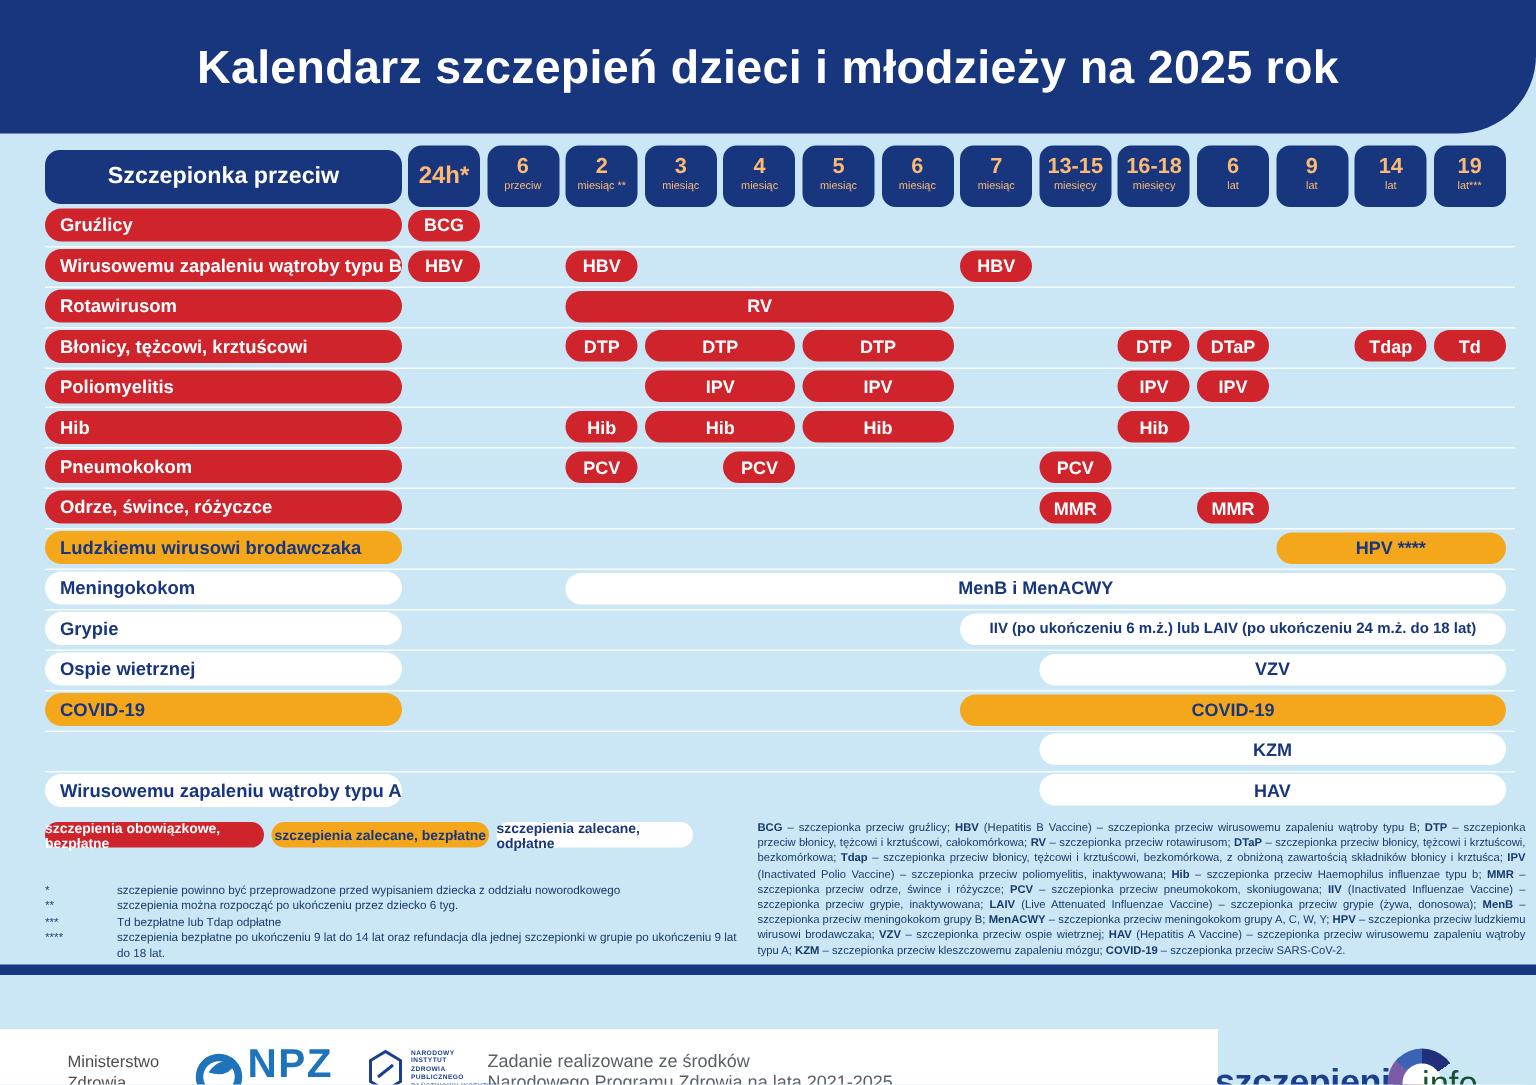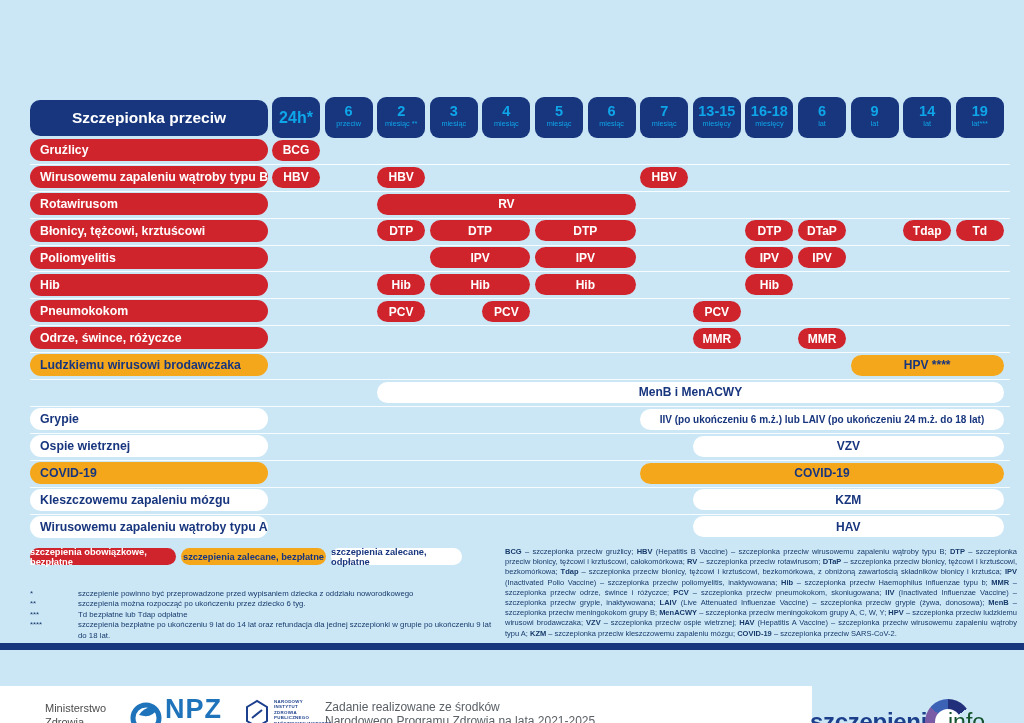--- a/index.html
+++ b/index.html
@@ -11,21 +11,21 @@
     overflow:hidden;font-family:"Liberation Sans",sans-serif;}
   
   .header{position:absolute;left:0;top:0;width:1024px;height:89px;background:var(--navy);
     border-bottom-right-radius:52px;}
   .header h1{margin:0;color:#fff;font-size:31px;font-weight:bold;text-align:center;
     line-height:89px;letter-spacing:.2px;}
   
   .corner-pill{position:absolute;left:30px;top:100px;width:238px;height:36px;background:var(--navy);
     border-radius:10px;color:#fff;font-weight:bold;font-size:15.5px;display:flex;align-items:center;justify-content:center;}
   .col-pill{position:absolute;top:97px;width:48px;height:41px;background:var(--navy);border-radius:9px;
-    color:#0ea5e9;text-align:center;}
+    color:#fdba74;text-align:center;}
   .col-value{font-size:14.5px;font-weight:bold;line-height:16px;margin-top:6px;white-space:nowrap;}
   .col-unit{font-size:7.3px;line-height:9px;white-space:nowrap;}
   .col-single .col-value{margin-top:0;line-height:41px;font-size:16px;}
   
   .row{position:absolute;left:30px;width:980px;height:26.9px;}
   .row-sep{border-bottom:1px solid rgba(255,255,255,.85);}
   .row-label{position:absolute;left:0;top:2px;width:238px;height:22px;border-radius:11px;
     display:flex;align-items:center;font-size:12.3px;font-weight:bold;padding-left:10px;box-sizing:border-box;white-space:nowrap;}
   .pill{position:absolute;top:2.8px;height:21px;border-radius:10.5px;display:flex;align-items:center;
     justify-content:center;font-size:12px;font-weight:bold;white-space:nowrap;}
@@ -58,20 +58,23 @@
     background:conic-gradient(from 0deg,#22307C 0deg 55deg,transparent 55deg 115deg,#F6B52C 115deg 150deg,
       #EF8B33 150deg 205deg,#D94F42 205deg 255deg,#7A5BA6 255deg 310deg,#3B62B5 310deg 360deg);}
   .brand-arc::after{content:"";position:absolute;left:10px;top:10px;width:26px;height:26px;border-radius:50%;background:#fff;}
   .brand-suffix{position:absolute;left:948px;top:23px;font-size:23px;color:#14532d;}
 </style>
 </head>
 <body>
 
 <div class="canvas">
 
+  <div class="header">
+    <h1>Kalendarz szczepień dzieci i młodzieży na 2025 rok</h1>
+  </div>
 
   <div class="corner-pill">
     <span>Szczepionka przeciw</span>
   </div>
 
   <div id="col-headers">
       <div class="col-pill col-single" style="left: 272px;">
         <div class="col-value">24h*</div>
       </div>
       <div class="col-pill" style="left: 324.6px;">
@@ -175,36 +178,36 @@
       <div class="row row-sep" style="top: 325.3px;">
         <div class="row-label type-mandatory">Odrze, śwince, różyczce</div>
         <div class="pill type-mandatory" style="left: 662.8px; width: 48px;">MMR</div>
         <div class="pill type-mandatory" style="left: 768px; width: 48px;">MMR</div>
       </div>
       <div class="row row-sep" style="top: 352.2px;">
         <div class="row-label type-recommended_free">Ludzkiemu wirusowi brodawczaka</div>
         <div class="pill type-recommended_free" style="left: 820.6px; width: 153.2px;">HPV ****</div>
       </div>
       <div class="row row-sep" style="top: 379.1px;">
+        <div class="row-label type-recommended_paid">Meningokokom</div>
         <div class="pill type-recommended_paid" style="left: 347.2px; width: 626.6px;">MenB i MenACWY</div>
       </div>
       <div class="row row-sep" style="top: 406px;">
         <div class="row-label type-recommended_paid">Grypie</div>
         <div class="pill type-recommended_paid" style="left: 610.2px; width: 363.6px; font-size: 10px;">IIV (po ukończeniu 6 m.ż.) lub LAIV (po ukończeniu 24 m.ż. do 18 lat)</div>
       </div>
       <div class="row row-sep" style="top: 432.9px;">
         <div class="row-label type-recommended_paid">Ospie wietrznej</div>
         <div class="pill type-recommended_paid" style="left: 662.8px; width: 311px;">VZV</div>
       </div>
       <div class="row row-sep" style="top: 459.8px;">
         <div class="row-label type-recommended_free">COVID-19</div>
         <div class="pill type-recommended_free" style="left: 610.2px; width: 363.6px;">COVID-19</div>
       </div>
       <div class="row row-sep" style="top: 486.7px;">
-        <div class="row-label type-recommended_paid">Kleszczowemu zapaleniu mózgu</div>
         <div class="pill type-recommended_paid" style="left: 662.8px; width: 311px;">KZM</div>
       </div>
       <div class="row" style="top: 513.6px;">
         <div class="row-label type-recommended_paid">Wirusowemu zapaleniu wątroby typu A</div>
         <div class="pill type-recommended_paid" style="left: 662.8px; width: 311px;">HAV</div>
       </div>
     </div>
   <div id="legend">
       <div class="legend-pill type-mandatory" style="left: 30px; width: 146px;">szczepienia obowiązkowe, bezpłatne</div>
       <div class="legend-pill type-recommended_free" style="left: 181px; width: 145px;">szczepienia zalecane, bezpłatne</div>

